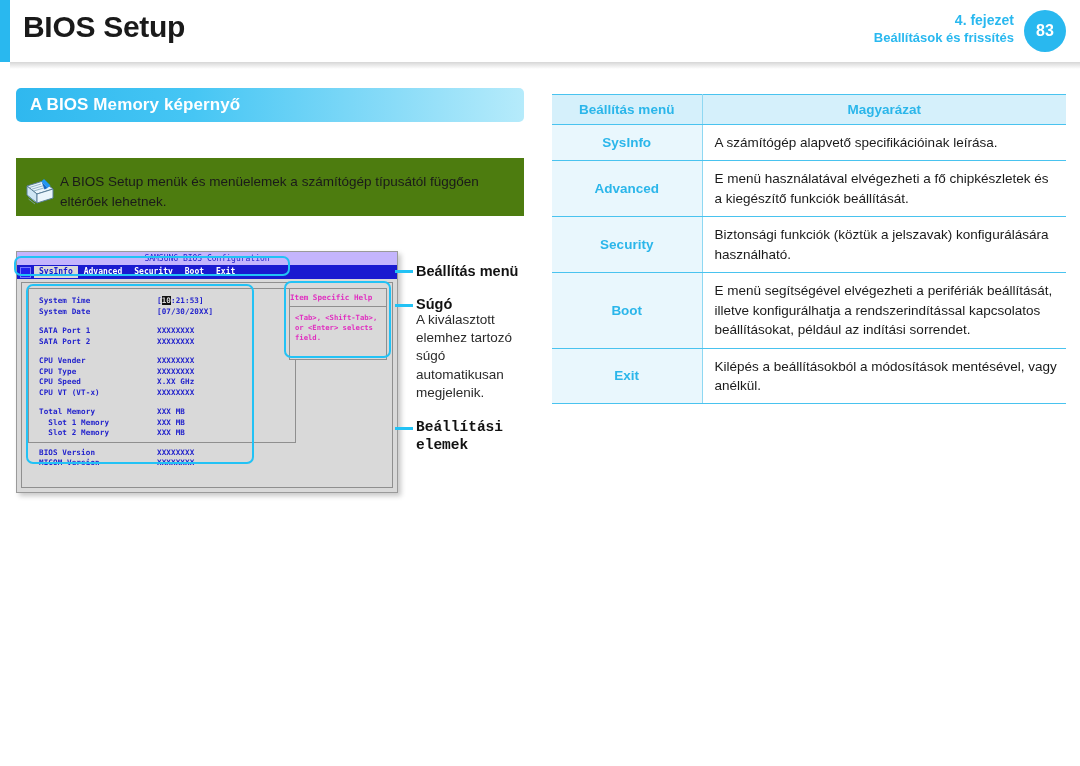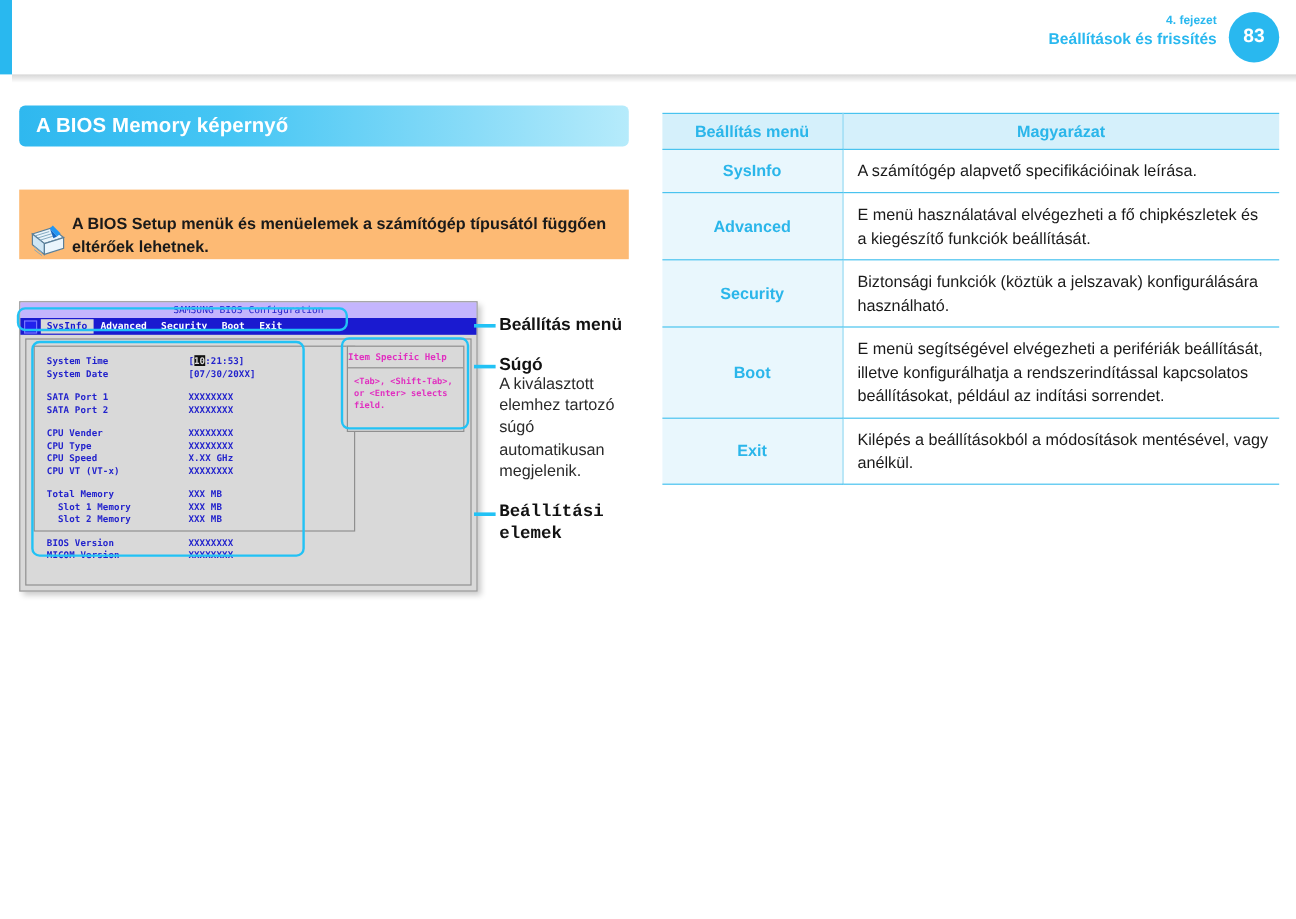--- a/index.html
+++ b/index.html
@@ -22,21 +22,21 @@
   .header-title {
     position: absolute; left: 23px; top: 10px;
     font-size: 30px; font-weight: bold; color: #1a1a1a;
     letter-spacing: -0.3px;
   }
   .header-right {
     position: absolute; right: 66px; top: 12px;
     text-align: right; line-height: 1.25;
   }
   .header-chapter {
-    font-size: 10px; font-weight: bold; color: #29b8ef;
+    font-size: 14px; font-weight: bold; color: #29b8ef;
   }
   .header-chaptername {
     font-size: 13px; font-weight: bold; color: #29b8ef;
   }
   .header-pagenum {
     position: absolute; right: 14px; top: 10px;
     width: 42px; height: 42px; border-radius: 50%;
     background: #29b8ef; color: #ffffff;
     font-size: 16px; font-weight: bold;
     display: flex; align-items: center; justify-content: center;
@@ -55,24 +55,23 @@
     background: linear-gradient(to right, #2fb8ef 0%, #46c6f4 35%, #8adcf8 75%, #b6ebfb 100%);
     display: flex; align-items: center;
   }
   .section-title-text {
     color: #ffffff; font-size: 17px; font-weight: bold;
     margin-left: 14px; letter-spacing: 0.1px;
   }
 
   .note-box {
     position: absolute; left: 16px; top: 70px; width: 508px; height: 58px;
-    background: #fdba74;
-    display: flex; align-items: flex-end;
+    background: #4d7c0f;
+    display: flex; align-items: center;
     padding: 9px 10px 0 8px;
-    font-weight: bold;
   }
   .note-icon { width: 34px; height: 30px; flex: 0 0 34px; position: relative; margin-top: 1px;}
   .note-text {
     font-size: 13.5px; color: #1a1a1a; line-height: 1.45;
     margin-left: 2px;
   }
 
   
   .bios-wrap {
     position: absolute; left: 16px; top: 163px;
@@ -194,20 +193,21 @@
     background: #ffffff; color: #1a1a1a;
     font-size: 13.5px; line-height: 1.44;
     padding: 8px 8px 8px 12px;
   }
 </style>
 </head>
 <body>
 
 <div class="page-header">
   <div class="header-accent"></div>
+  <div class="header-title">BIOS Setup</div>
   <div class="header-right">
     <div class="header-chapter">4. fejezet</div>
     <div class="header-chaptername">Beállítások és frissítés</div>
   </div>
   <div class="header-pagenum">83</div>
 </div>
 <div class="header-shadow"></div>
 
 <div class="left-col">
 

